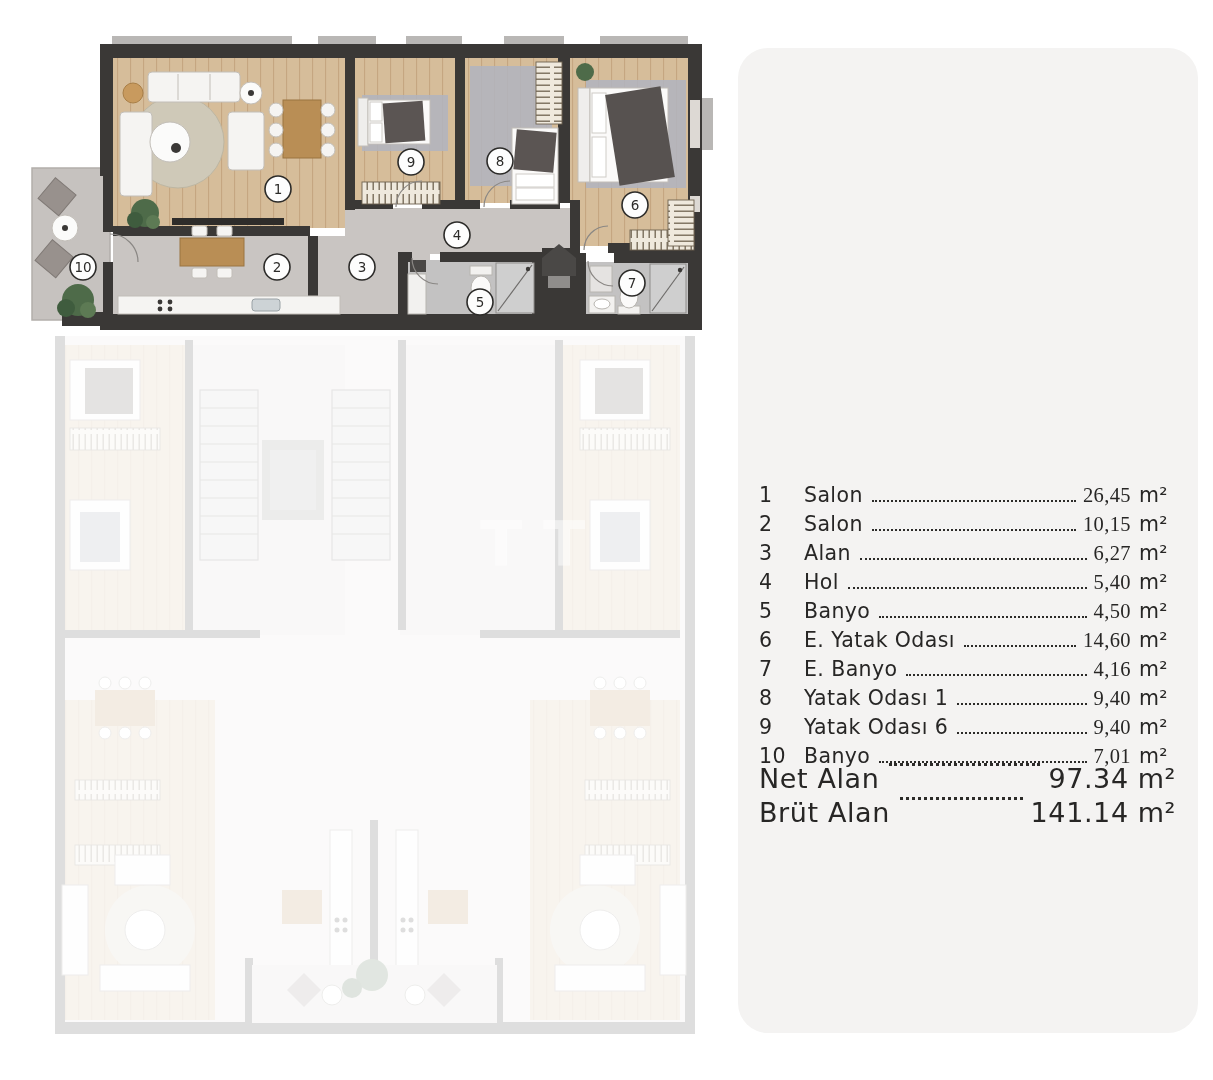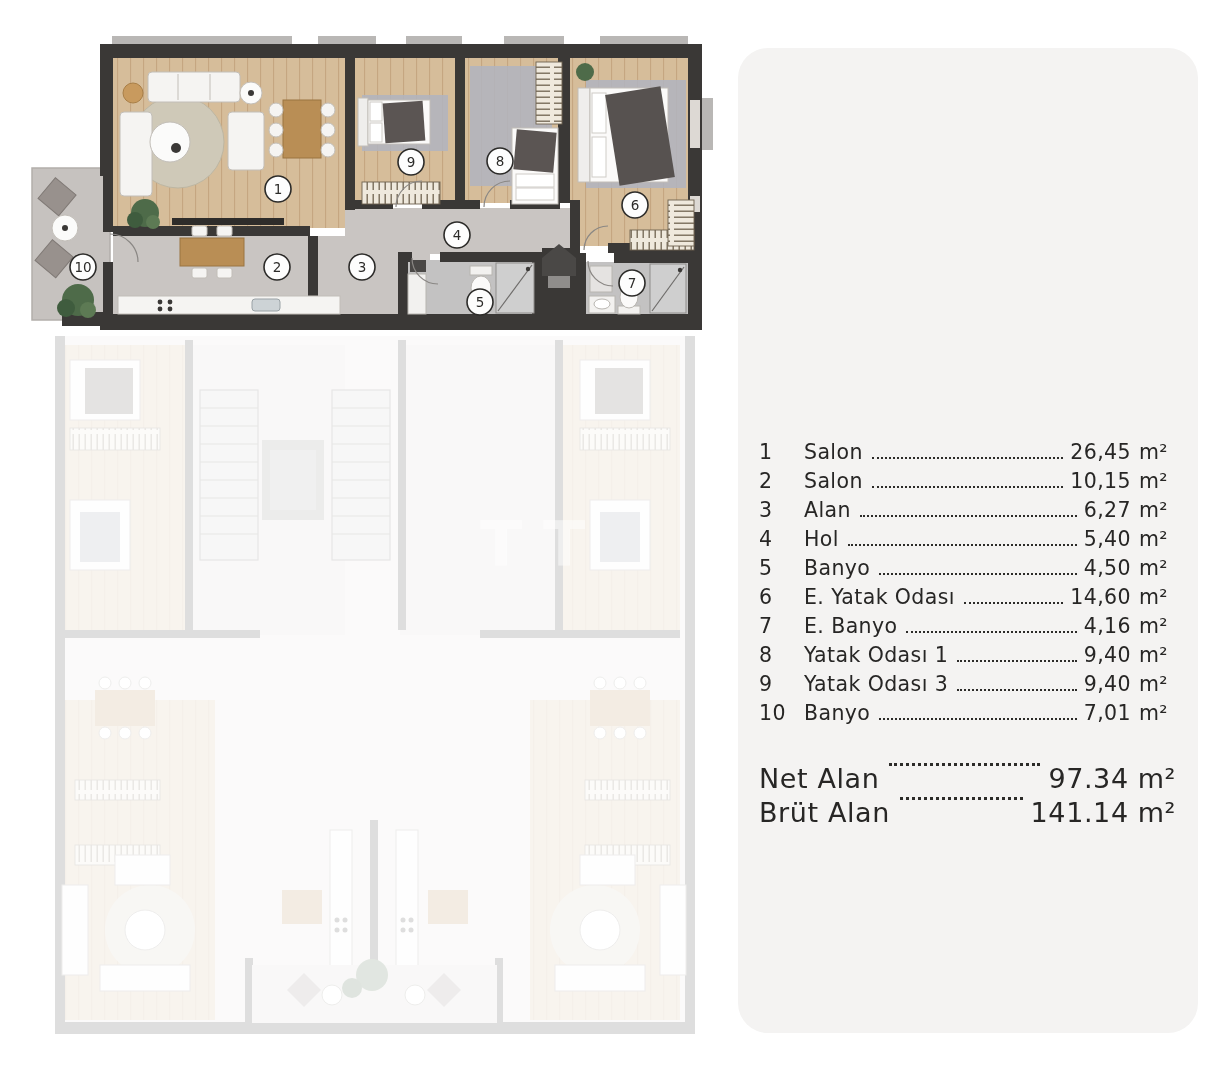--- a/index.html
+++ b/index.html
@@ -7,23 +7,23 @@
   .stage{position:relative;width:1213px;height:1080px;background:#fff;}
   .plan-wrap{position:absolute;left:0;top:0;width:740px;height:1080px;}
   .panel{position:absolute;left:738px;top:48px;width:460px;height:985px;background:#f4f3f2;
     border-radius:30px;box-sizing:border-box;padding:258px 30px 0 21px;}
   .title{font-size:33px;letter-spacing:1px;color:#262524;}
   .subtitle{margin-top:14px;font-size:26px;letter-spacing:1px;display:flex;align-items:center;}
   .subtitle .sep{margin:0 12px;font-size:27px;transform:scaleY(1.15);}
   .room-list{margin-top:134px;}
   .row{display:flex;align-items:baseline;height:29px;font-size:20.5px;letter-spacing:.4px;}
   .row .num{width:45px;flex:0 0 45px;}
-  .row .nm{white-space:nowrap;}
+  .row .nm{white-space:nowrap;margin-top:43px;}
   .dots{flex:1 1 auto;border-bottom:2.6px dotted #2c2b29;margin:0 7px 5px 9px;min-width:20px;}
-  .row .ar{text-align:right;white-space:nowrap;}
+  .row .ar{text-align:right;white-space:nowrap;font-family:Liberation Serif, serif;}
   .row .un{margin-left:8px;white-space:nowrap;}
   .totals{margin-top:33px;margin-right:-8px;}
   .total-row{display:flex;align-items:flex-start;height:34px;font-size:27px;letter-spacing:.6px;}
   .total-row .dots{border-bottom:3px dotted #2c2b29;margin:0 8px 7px 10px;}
   .total-row .un{margin-left:9px;}
   svg text{font-family:"DejaVu Sans","Liberation Sans",sans-serif;}
 </style>
 </head>
 <body>
 
@@ -438,21 +438,21 @@
       </div>
       <div class="row">
         <span class="num">8</span>
         <span class="nm">Yatak Odası 1</span>
         <span class="dots"></span>
         <span class="ar">9,40</span>
         <span class="un">m²</span>
       </div>
       <div class="row">
         <span class="num">9</span>
-        <span class="nm">Yatak Odası 3</span>
+        <span class="nm">Yatak Odası 6</span>
         <span class="dots"></span>
         <span class="ar">9,40</span>
         <span class="un">m²</span>
       </div>
       <div class="row">
         <span class="num">10</span>
         <span class="nm">Banyo</span>
         <span class="dots"></span>
         <span class="ar">7,01</span>
         <span class="un">m²</span>

